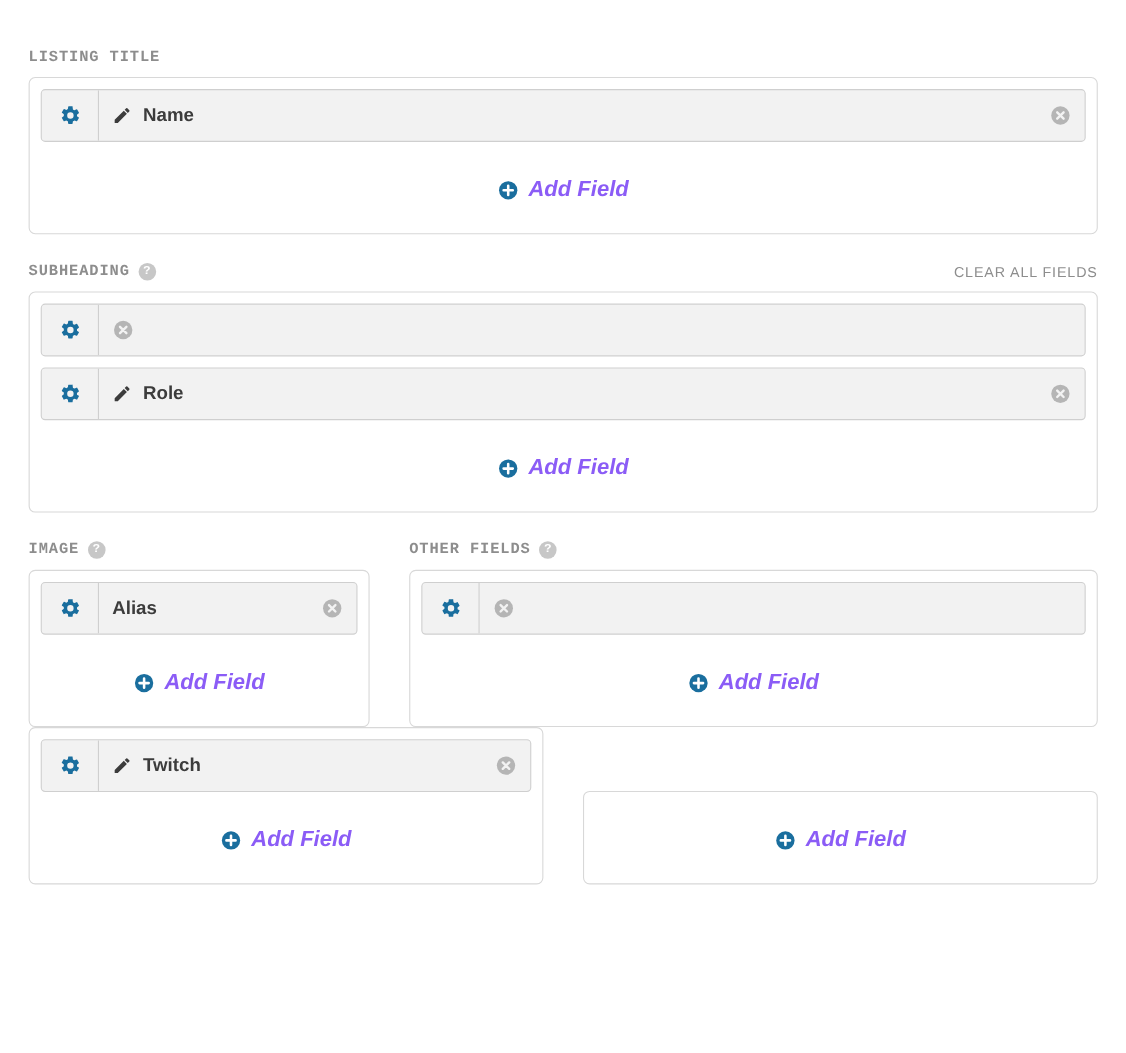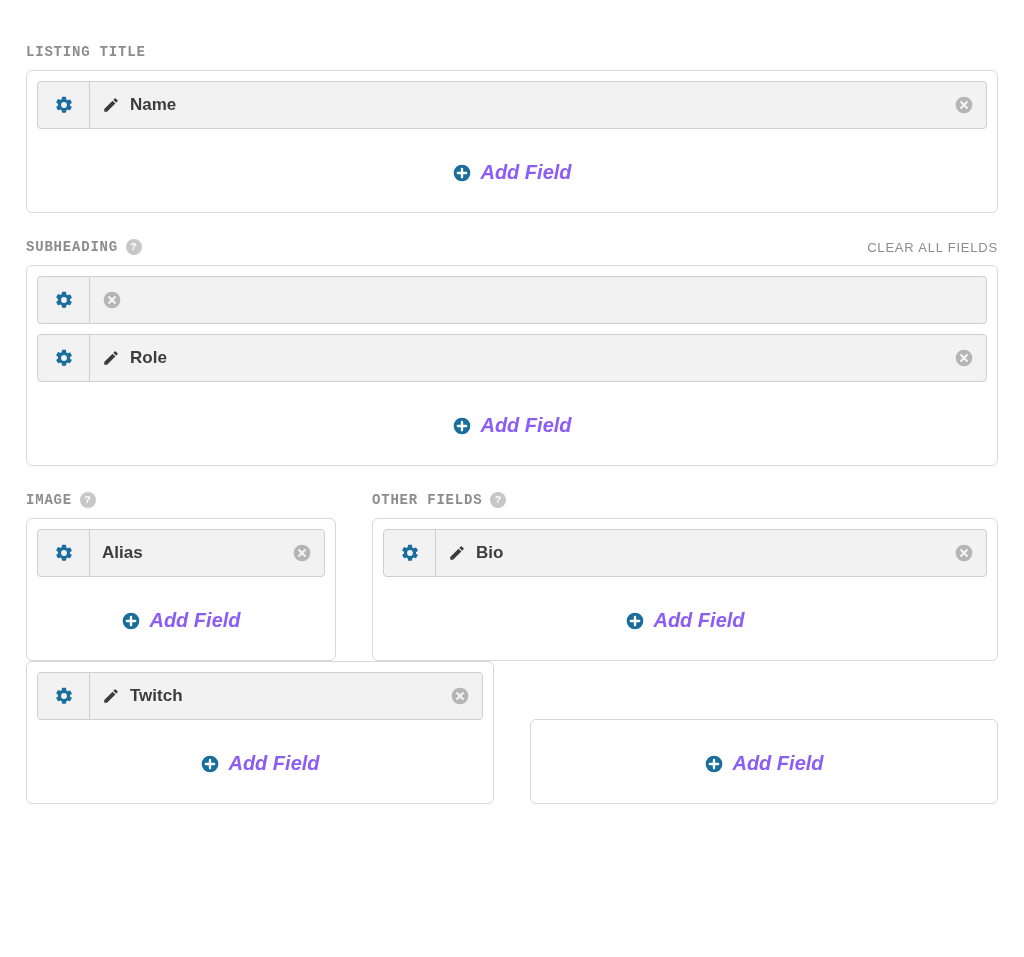--- a/index.html
+++ b/index.html
@@ -259,26 +259,20 @@
         <span class="help-icon">?</span>
       </div>
     </div>
     <div class="panel">
       <div class="field-row">
         <div class="gear-cell">
           <svg class="icon-gear" viewBox="0 0 24 24">
               <use href="#gear"></use>
             </svg>
         </div>
-        <div class="field-body">
-          <svg class="icon-pencil" viewBox="0 0 24 24">
-              <use href="#pencil"></use>
-            </svg>
-          <span class="field-label">Bio</span>
-        </div>
         <div class="remove-cell">
           <svg class="icon-x" viewBox="0 0 24 24">
               <use href="#xcircle"></use>
             </svg>
         </div>
       </div>
       <div class="add-field">
         <svg class="icon-plus" viewBox="0 0 24 24">
             <use href="#pluscircle"></use>
           </svg>

